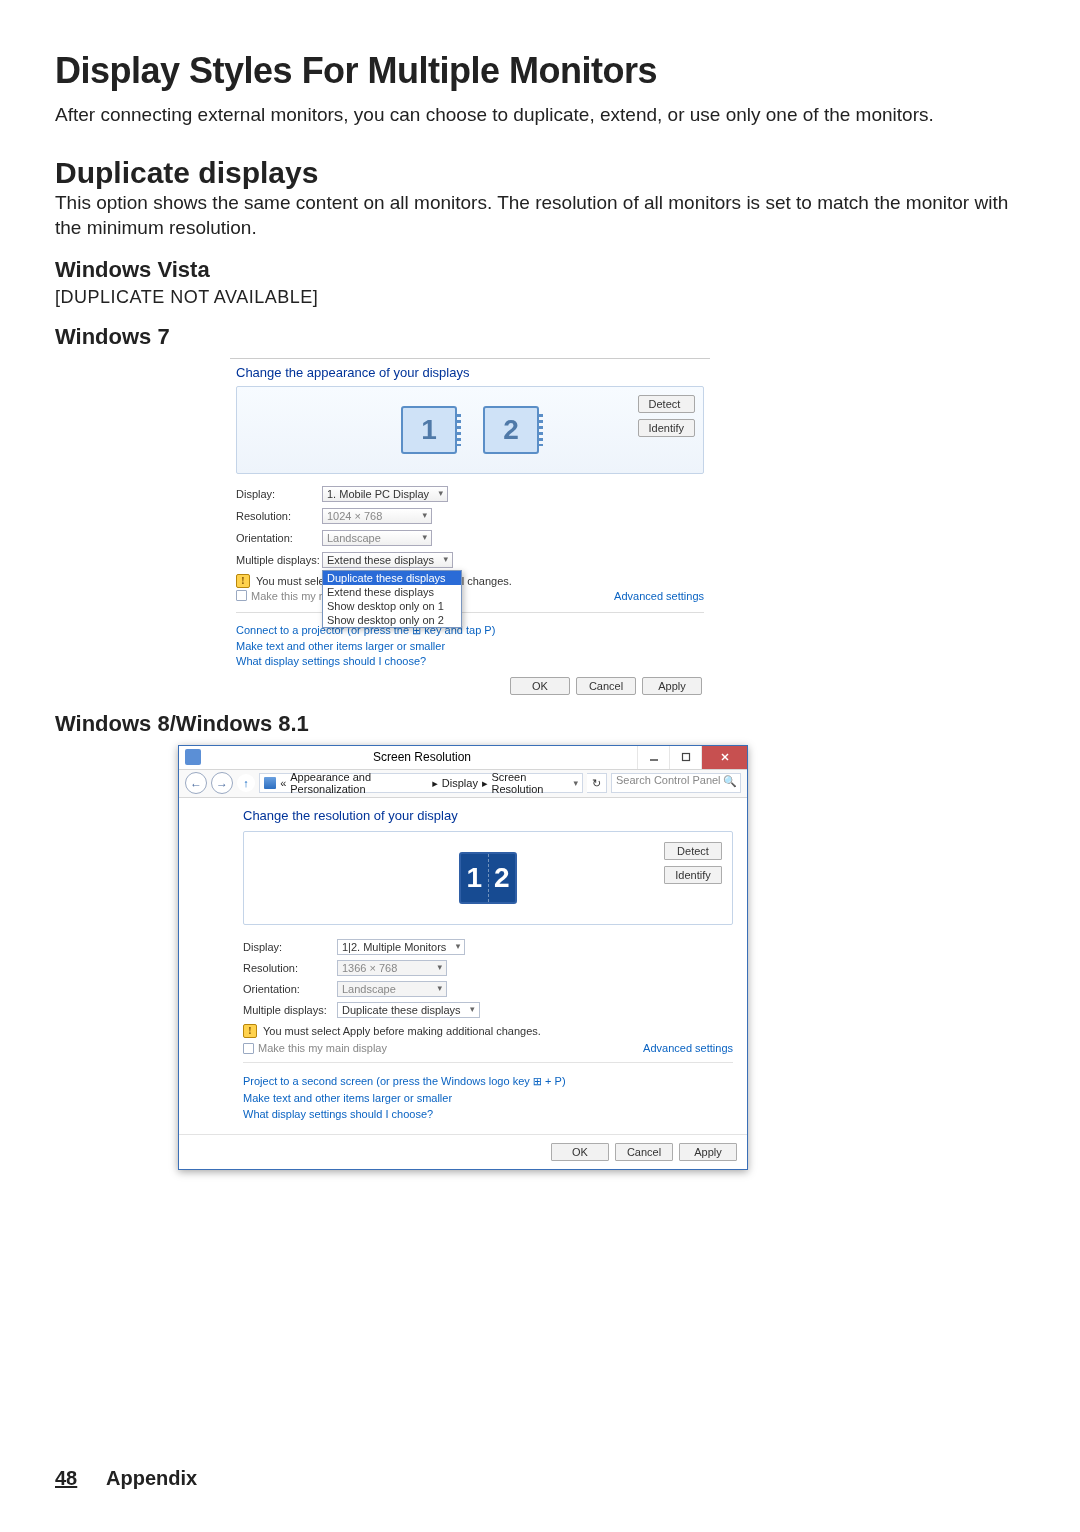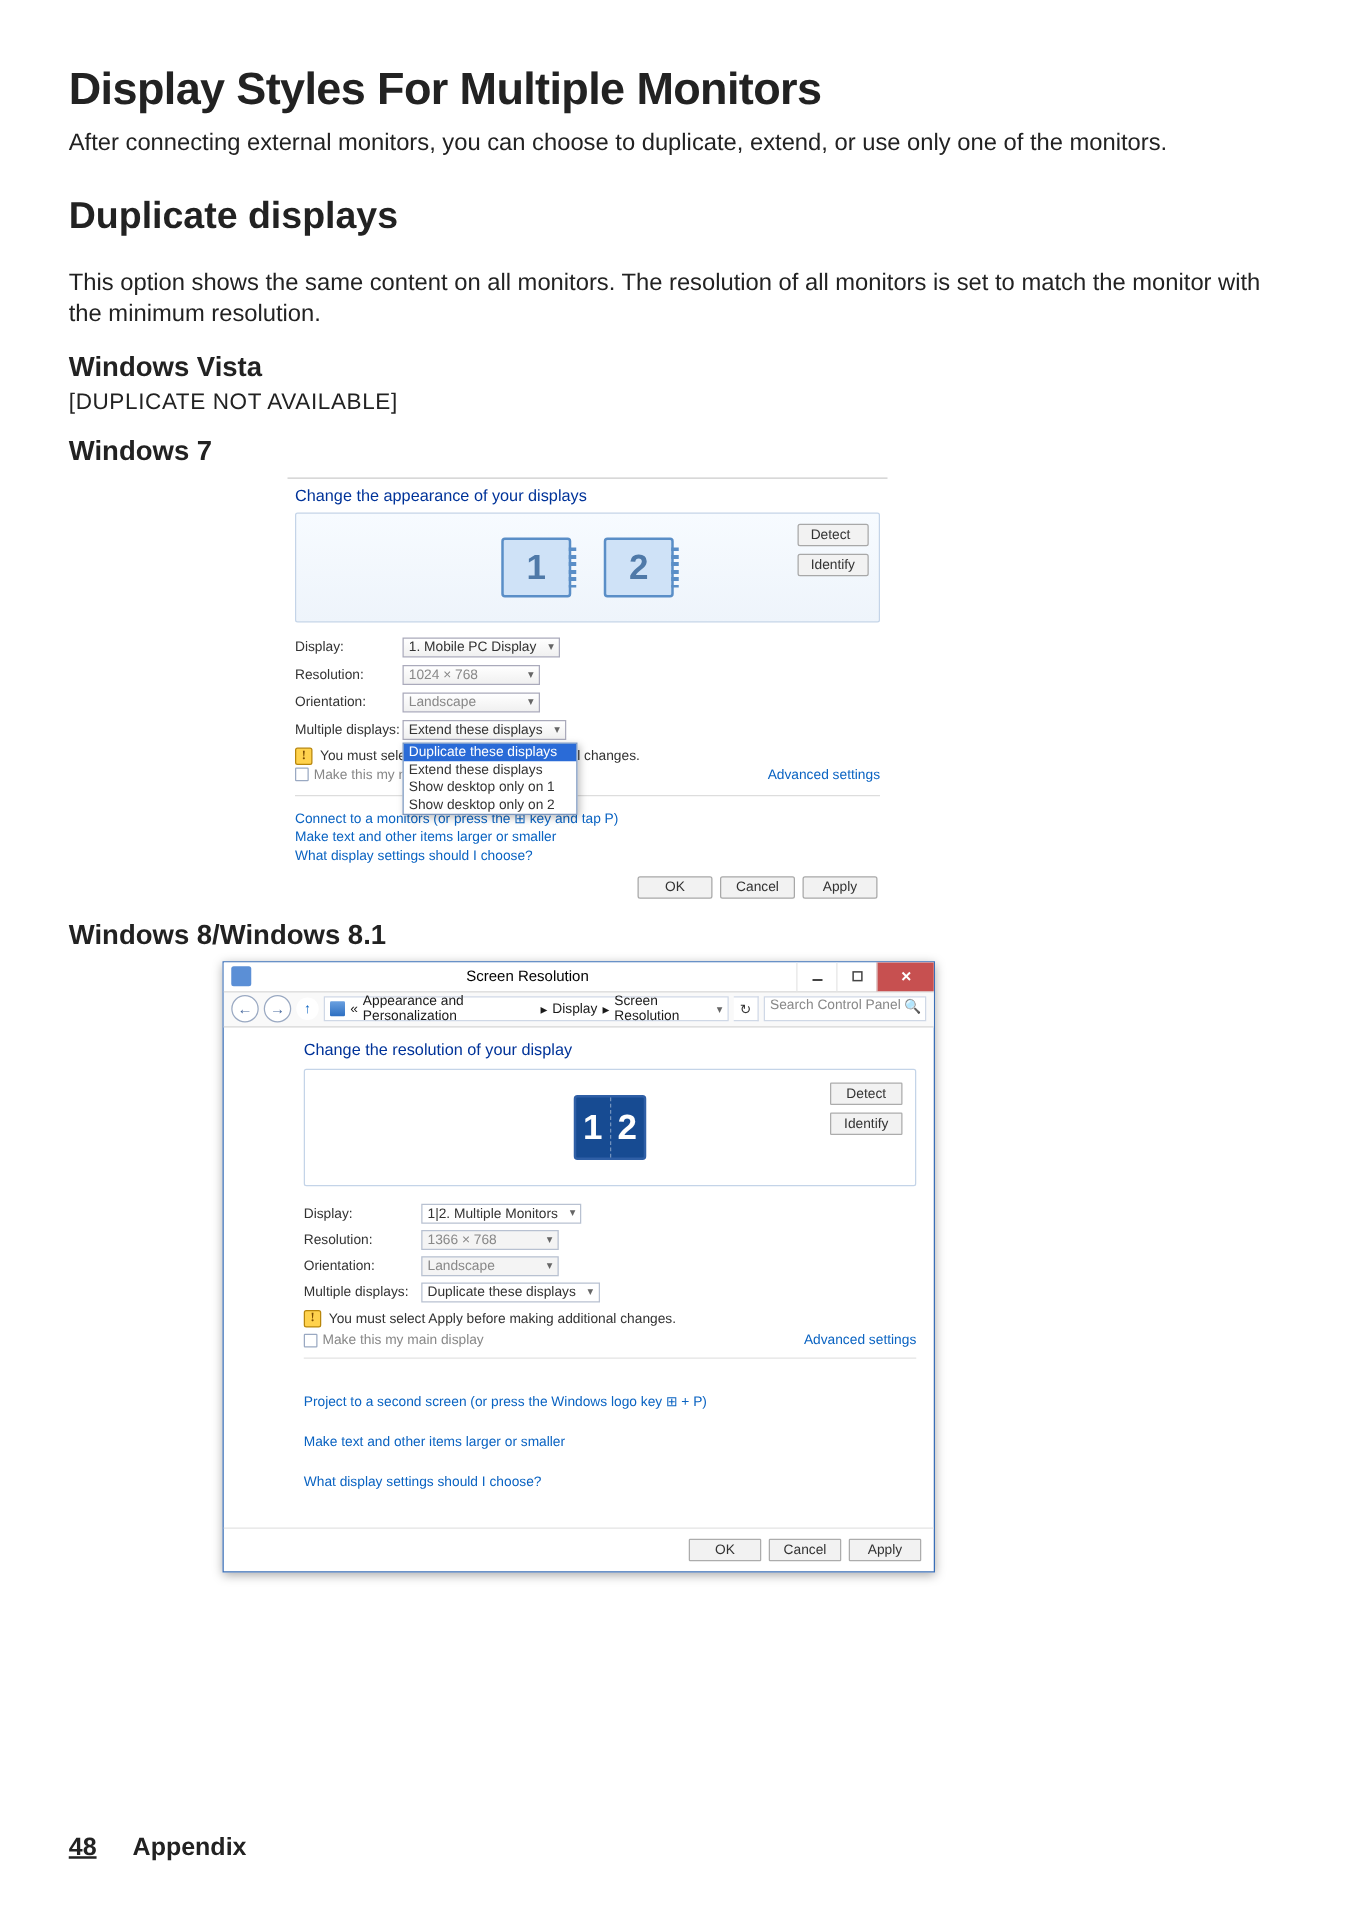--- a/index.html
+++ b/index.html
@@ -6,21 +6,21 @@
     body {
       font-family: "Segoe UI", -apple-system, Arial, sans-serif;
       width: 1080px;
       height: 1532px;
       padding: 50px 55px;
       background: #fff;
       color: #222;
       position: relative;
     }
     h1 { font-size: 36px; font-weight: 700; margin-bottom: 10px; letter-spacing: -0.5px; }
-    h2 { font-size: 30px; font-weight: 700; margin-top: 28px; margin-bottom: 24px; }
+    h2 { font-size: 30px; font-weight: 700; margin-top: 28px; margin-bottom: 0; }
     h3 { font-size: 22px; font-weight: 700; margin-top: 16px; margin-bottom: 4px; }
     .para { font-size: 19px; line-height: 1.35; margin-bottom: 6px; }
     .caps { font-size: 18px; letter-spacing: 0.5px; }
 
     
     .win7 {
       width: 480px; margin: 8px 0 12px 175px;
       border-top: 1px solid #ccc; padding: 6px 6px 0 6px;
       font-size: 11px; color: #333; background: #fff;
     }
@@ -122,21 +122,21 @@
     .btn8 { font-size:11px; padding:2px 10px; border:1px solid #acacac; background:#f2f2f2; border-radius:1px; min-width:58px; text-align:center;}
     .row8 { display:flex; align-items:center; margin:5px 0; }
     .lbl8 { width:94px; }
     .sel8 { border:1px solid #b8c1d1; font-size:11px; padding:1px 18px 1px 4px; position:relative; min-width:110px; background:#fff;}
     .sel8.disabled{ color:#888; background:#f4f4f4;}
     .sel8::after{ content:"▾"; position:absolute; right:4px; top:1px; color:#666; font-size:9px;}
     .warn8 { display:flex; gap:6px; align-items:center; margin:6px 0 4px; font-size:11px;}
     .mm8 { display:flex; align-items:flex-end; gap:4px; color:#888; margin:2px 0; font-size:11px;}
     .adv8 { text-align:right; color:#0a63c2; font-size:11px; margin:-14px 0 8px;}
     .links8 { border-top:1px solid #e3e3e3; padding:8px 0 4px;}
-    .link8 { color:#0a63c2; font-size:11px; margin:20px 0;}
+    .link8 { color:#0a63c2; font-size:11px; margin:4px 0;}
     .btnrow8 { display:flex; gap:6px; justify-content:flex-end; padding:8px 10px; border-top:1px solid #e3e3e3;}
     .cb { width:11px; height:11px; border:1px solid #9aa9c2; background:#fff; border-radius:1px;}
     .footer { position:absolute; left:55px; bottom:42px; font-weight:700; font-size:20px;}
     .footer .pn{ margin-right:24px;text-decoration:underline;}
   </style>
 </head>
 <body>
 
 <h1>Display Styles For Multiple Monitors</h1>
 <p class="para">After connecting external monitors, you can choose to duplicate, extend, or use only one of the monitors.</p>
@@ -192,21 +192,21 @@
     </span>
   </div>
   <div class="make-main7">
     <span class="cb"></span>
     <span>Make this my m</span>
   </div>
   <div class="adv7"><span>Advanced settings</span></div>
 
   <div class="links7">
     <div class="link7">
-      <span>Connect to a monitors (or press the </span><span class="keygl">⊞</span><span> key and tap P)</span>
+      <span>Connect to a projector (or press the </span><span class="keygl">⊞</span><span> key and tap P)</span>
     </div>
     <div class="link7">Make text and other items larger or smaller</div>
     <div class="link7">What display settings should I choose?</div>
   </div>
 
   <div class="btnrow7">
     <div class="btn7">OK</div>
     <div class="btn7">Cancel</div>
     <div class="btn7">Apply</div>
   </div>

